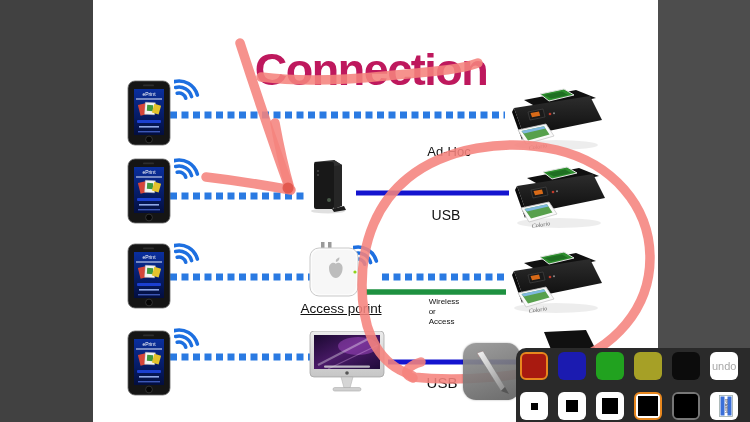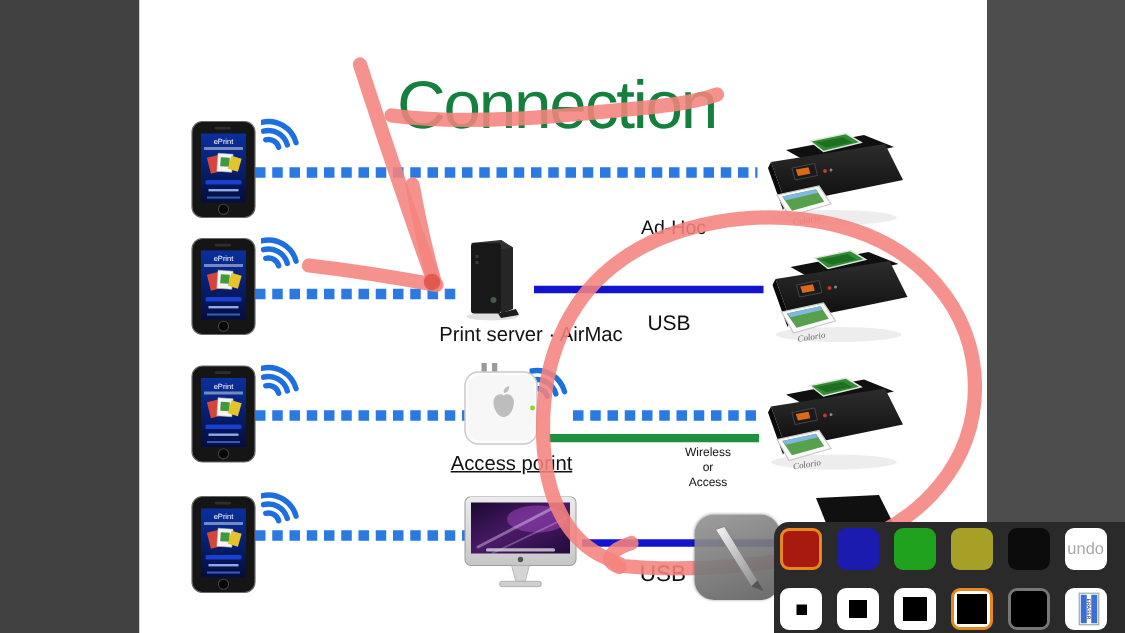--- a/index.html
+++ b/index.html
@@ -5,29 +5,29 @@
   html,body{margin:0;padding:0;background:#222;}
   .stage{position:relative;width:750px;height:422px;overflow:hidden;
          font-family:"Liberation Sans",sans-serif;background:#fff;}
   .sidebar{position:absolute;top:0;height:422px;}
   .sidebar.left{left:0;width:93px;background:#414141;}
   .sidebar.right{left:658px;width:92px;background:#4d4d4d;}
   .canvas-bg{position:absolute;left:93px;top:0;width:565px;height:422px;background:#fff;}
   .layer{position:absolute;left:0;top:0;width:750px;height:422px;pointer-events:none;}
 
   .page-title{position:absolute;left:371px;top:14px;transform:translateX(-50%);
-      font-size:45px;font-weight:400;letter-spacing:-1.5px;color:#15803d;white-space:nowrap;z-index:3;}
+      font-size:45px;font-weight:700;letter-spacing:-1.5px;color:#be185d;white-space:nowrap;z-index:3;}
 
   .lbl{position:absolute;transform:translateX(-50%);font-size:13px;color:#111;
        white-space:nowrap;z-index:3;}
   .lbl-adhoc{left:449px;top:144px;}
   .lbl-usb2{left:446px;top:207px;font-size:14px;}
   .lbl-server{left:354px;top:215px;font-size:13.5px;}
   .lbl-ap{left:341px;top:301px;font-size:13.5px;text-decoration:underline;}
-  .lbl-wireless{left:444px;top:297px;font-size:8px;line-height:10px;text-align:center;margin-left:28px;}
+  .lbl-wireless{left:444px;top:297px;font-size:8px;line-height:10px;}
   .lbl-mac{left:346px;top:391px;font-size:13.5px;}
   .lbl-usb4{left:442px;top:374px;font-size:15px;}
 
   .dev{position:absolute;z-index:4;}
   .phone1{left:127px;top:80px;}  .phone2{left:127px;top:158px;}
   .phone3{left:127px;top:243px;} .phone4{left:127px;top:330px;}
   .wifi1{left:174px;top:70px;} .wifi2{left:174px;top:149px;}
   .wifi3{left:174px;top:234px;} .wifi4{left:174px;top:319px;}
   .wifi-ap{left:353px;top:236px;}
   .server{left:304px;top:156px;}
@@ -47,21 +47,21 @@
   .toolbar{position:absolute;left:516px;top:348px;width:234px;height:74px;z-index:8;
      background:#2a2a2a;border-radius:10px 0 0 0;padding:4px 0 0 4px;box-sizing:border-box;}
   .tb-row{display:flex;gap:10px;}
   .tb-row + .tb-row{margin-top:12px;}
   .swatch,.sizebtn,.tb-btn{width:28px;height:28px;border-radius:6px;box-sizing:border-box;
      border:2.5px solid transparent;flex:0 0 auto;}
   .swatch.selected,.sizebtn.selected{border-color:var(--sel,#e8871e);}
   .sizebtn{background:#fff;display:flex;align-items:center;justify-content:center;overflow:hidden;}
   .sizebtn .dot{background:#000;}
   .sizebtn.full{background:#000;border-color:#777;}
-  .tb-btn{background:#fff;display:flex;align-items:center;justify-content:flex-end;}
+  .tb-btn{background:#fff;display:flex;align-items:center;justify-content:flex-start;}
   .tb-btn.undo span{font-size:11px;color:#a8a8a8;}
 
   .dotted{stroke:var(--c-dotted,#2a7ae2);stroke-width:7;stroke-dasharray:7 4.5;fill:none;}
   .usbline{stroke:var(--c-usb,#1414cf);stroke-width:5;fill:none;}
   .wiredline{stroke:var(--c-wired,#1e9140);stroke-width:5.5;fill:none;}
 </style>
 </head>
 <body>
 
 <div class="stage" style="--ink: #f5837d; --sel: #e8871e; --c-dotted: #2a7ae2; --c-usb: #1414cf; --c-wired: #1e9140;">
@@ -179,21 +179,20 @@
     <path class="dotted" d="M382 277 H506"></path>
     <path class="wiredline" d="M366 292 H506"></path>
     <path class="dotted" d="M170 357 H310"></path>
     <path class="usbline" d="M388 362 H519"></path>
   </svg>
 
   <h1 class="page-title">Connection</h1>
 
   <div class="lbl lbl-adhoc">Ad-Hoc</div>
   <div class="lbl lbl-usb2">USB</div>
-  <div class="lbl lbl-server">Print server · AirMac</div>
   <div class="lbl lbl-ap">Access porint</div>
   <div class="lbl lbl-wireless">
     <div>Wireless</div>
     <div>or</div>
     <div>Access</div>
   </div>
   <div class="lbl lbl-usb4">USB</div>
 
   <svg class="dev phone1" width="44" height="66">
       <use href="#iphone-sym"></use>

